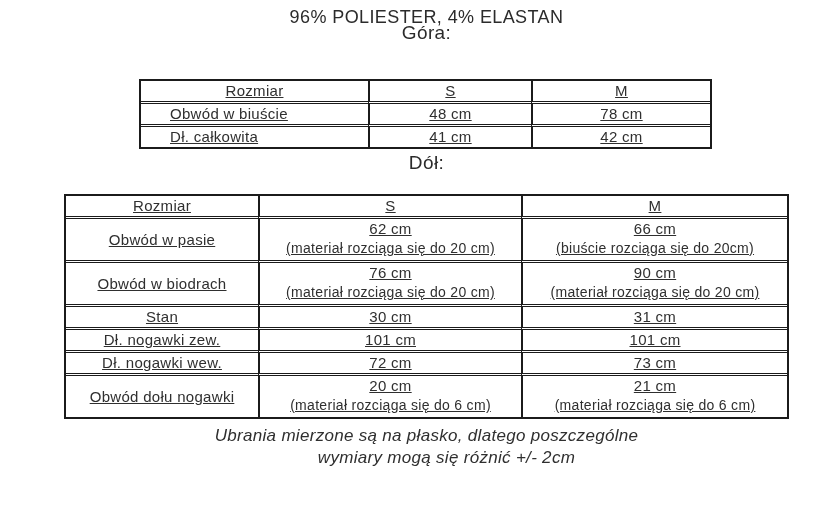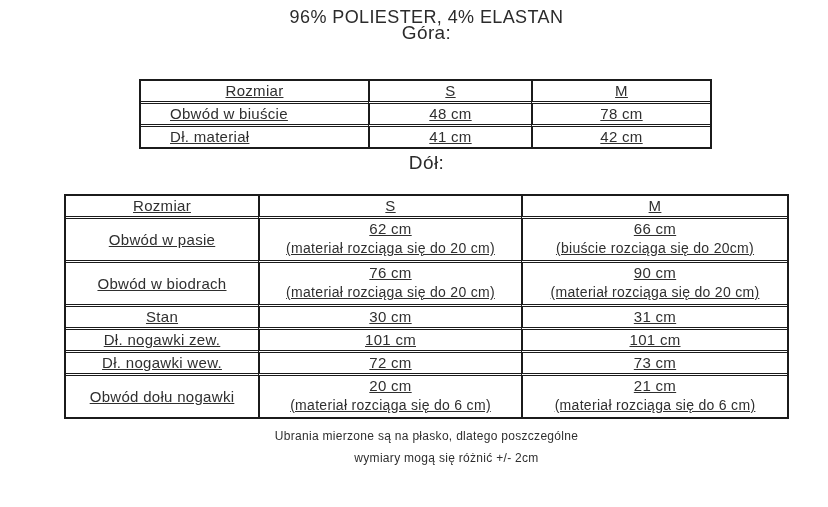--- a/index.html
+++ b/index.html
@@ -25,21 +25,21 @@
     padding:1px 4px;overflow:hidden;letter-spacing:0.3px;
   }
   td + td{border-left:2px solid #1b1b1b;}
   tr + tr td{border-top:3px double #1b1b1b;}
   .t1{left:139px;top:79px;width:569px;}
   .t1 td{line-height:18px;}
   .t1 td.label-left{text-align:left;padding-left:29px;}
   .t2{left:64px;top:194px;width:721px;}
   .t2 td{line-height:18px;}
   .t2 .note{font-size:14px;line-height:21px;white-space:nowrap;}
-  .footer-line{font-size:12px;line-height:16px;color:#2f2f2f;letter-spacing:0.3px;}
+  .footer-line{font-size:17px;line-height:16px;color:#2f2f2f;letter-spacing:0.3px;font-style:italic;}
   .footer-1{top:428px;}
   .footer-2{top:450px;margin-left:40px;}
 </style>
 </head>
 <body>
 
 <div class="centered title">96% POLIESTER, 4% ELASTAN</div>
 
 <div class="centered section-heading heading-gora">Góra:</div>
 
@@ -54,21 +54,21 @@
     <td>Rozmiar</td>
     <td>S</td>
     <td>M</td>
   </tr>
   <tr>
     <td class="label-left">Obwód w biuście</td>
     <td>48 cm</td>
     <td>78 cm</td>
   </tr>
   <tr>
-    <td class="label-left">Dł. materiał</td>
+    <td class="label-left">Dł. całkowita</td>
     <td>41 cm</td>
     <td>42 cm</td>
   </tr>
 </tbody>
   </table>
 
 <div class="centered section-heading heading-dol">Dół:</div>
 
 <table class="t2">
   <colgroup>

